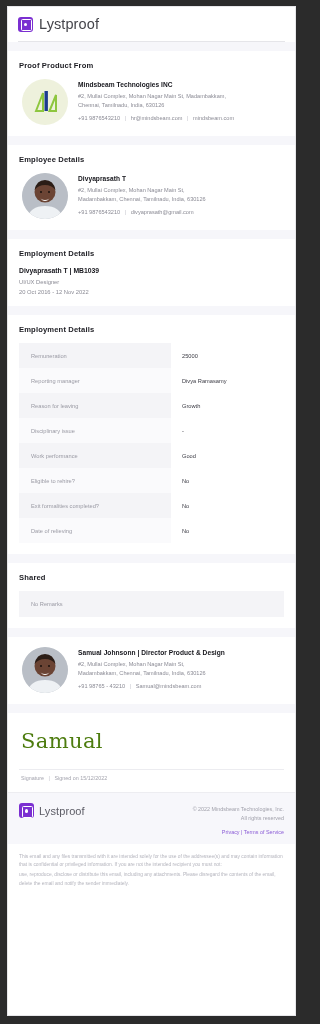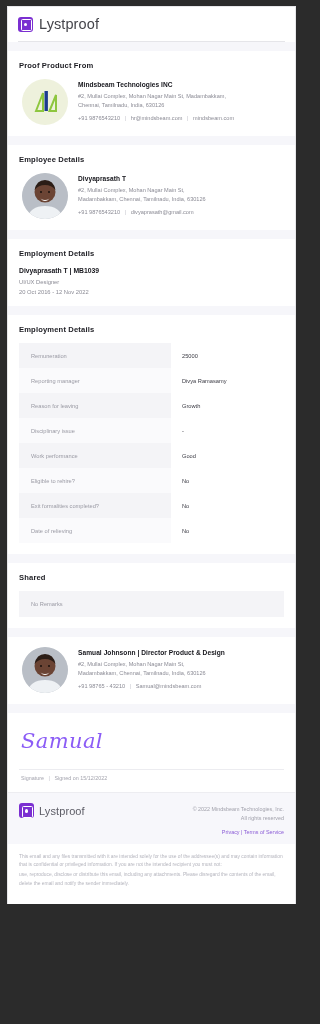--- a/index.html
+++ b/index.html
@@ -4,21 +4,21 @@
 <style>
   * { box-sizing: border-box; margin: 0; padding: 0; }
   html, body {
     width: 303px;
     height: 1024px;
     background: #2b2b2b;
     font-family: "Liberation Sans", sans-serif;
   }
   .page {
     width: 303px;
-    height: 904px;
+    height: 1024px;
     background: #2b2b2b;
     padding: 6px 7px 8px 7px;
     overflow: hidden;
   }
   .sheet {
     background: #ffffff;
     width: 289px;
     height: 1010px;
     overflow: hidden;
     border: 1px solid #e7e7ea;
@@ -147,23 +147,22 @@
     display: flex;
     align-items: center;
     padding-left: 12px;
     font-size: 5.7px;
     color: #9a9aa4;
   }
 
   
   .sig {
     font-family: "DejaVu Serif", serif;
-    font-style: italic;
     font-size: 21px;
-    color: #8b5cf6;
+    color: #4d7c0f;
     letter-spacing: .4px;
     padding: 6px 0 9px 2px;
   }
   .sig-meta { font-size: 5.4px; color: #a4a4ae; padding-left: 2px; }
   .sig-rule { height: 1px; background: #ececf0; margin: 7px 0 5px 0; }
 
   
   .footer {
     background: #f7f7fb;
     padding: 10px 11px 9px 11px;

